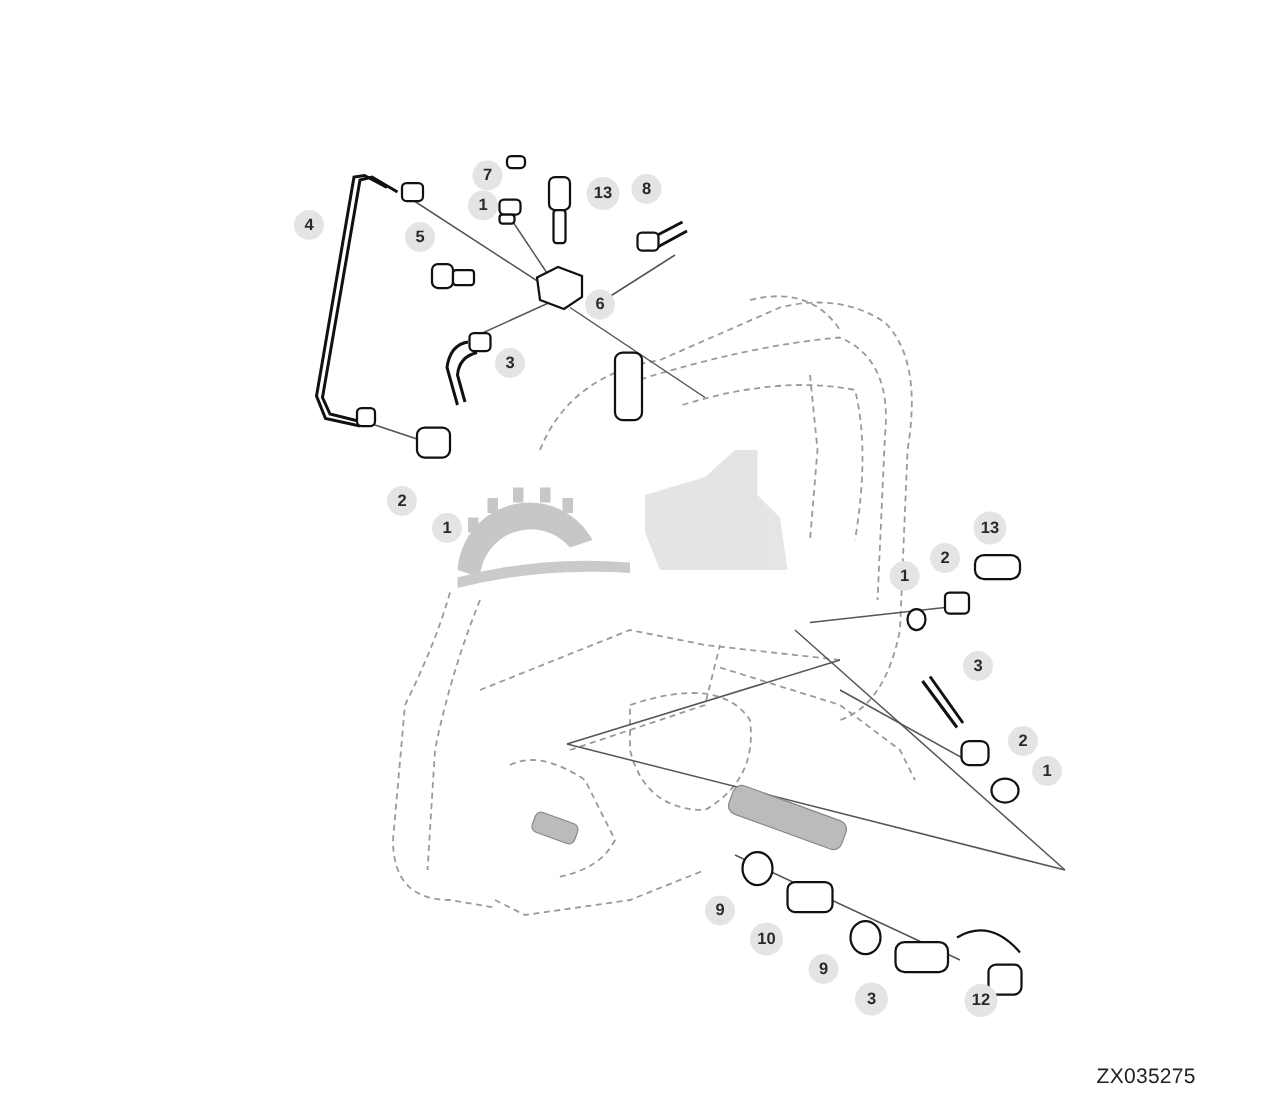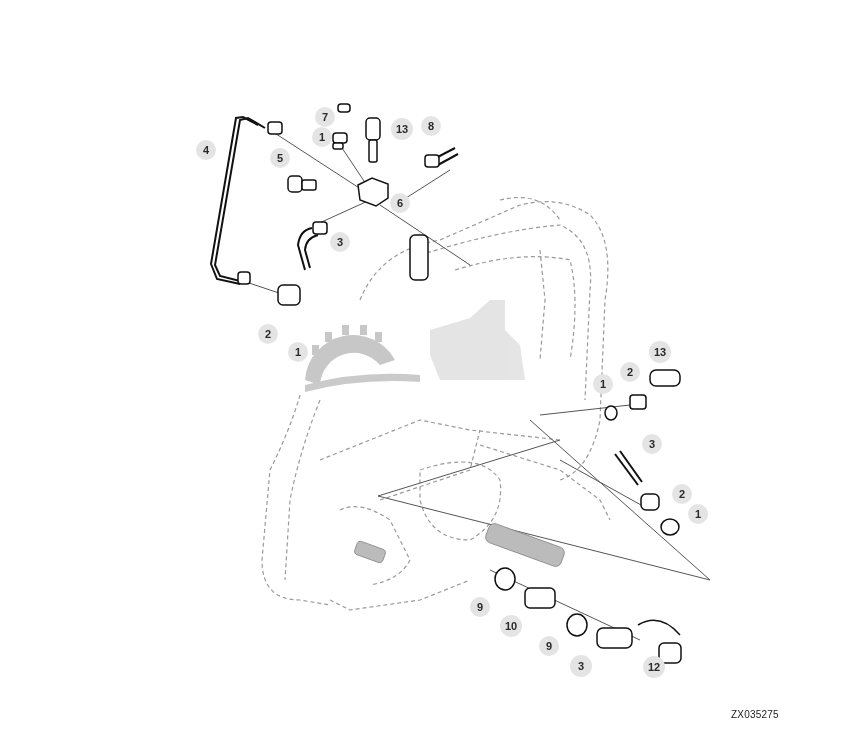--- a/index.html
+++ b/index.html
@@ -4,21 +4,21 @@
 <style>
   html, body { margin: 0; padding: 0; background: #ffffff; }
   body { width: 841px; height: 731px; position: relative; overflow: hidden;
          font-family: "Liberation Sans", sans-serif; }
   #diagram { position: absolute; left: 0; top: 0; width: 841px; height: 731px; }
   .callout { position: absolute; width: 20px; height: 20px; border-radius: 50%;
              background: #e4e4e4; color: #2a2a2a; font-size: 11px; font-weight: bold;
              display: flex; align-items: center; justify-content: center;
              transform: translate(-50%, -50%); }
   .callout.wide { width: 22px; height: 22px; }
-  #ref-code { position: absolute; left: 731px; top: 709px; font-size: 10px; color: #222; letter-spacing: 0.2px; }
+  #ref-code { position: absolute; left: 731px; top: 709px; font-size: 14px; color: #222; letter-spacing: 0.2px; }
   #watermark { position: absolute; left: 300px; top: 300px; width: 260px; height: 130px; pointer-events: none; }
   #wm-ooo { position: absolute; left: 131px; top: 63px; font-family: "Liberation Serif", serif; font-size: 17px; color: #8a8a8a; letter-spacing: 2px; }
   #wm-name { position: absolute; left: 16px; top: 74px; font-family: "Liberation Serif", serif; font-size: 34px; color: #8c8c8c; letter-spacing: -0.5px; }
 </style>
 </head>
 <body>
 
 <div id="diagram">
   <svg width="841" height="731" viewBox="0 0 841 731">
     <g fill="none" stroke="#9a9a9a" stroke-width="1.2" stroke-dasharray="4 3">

